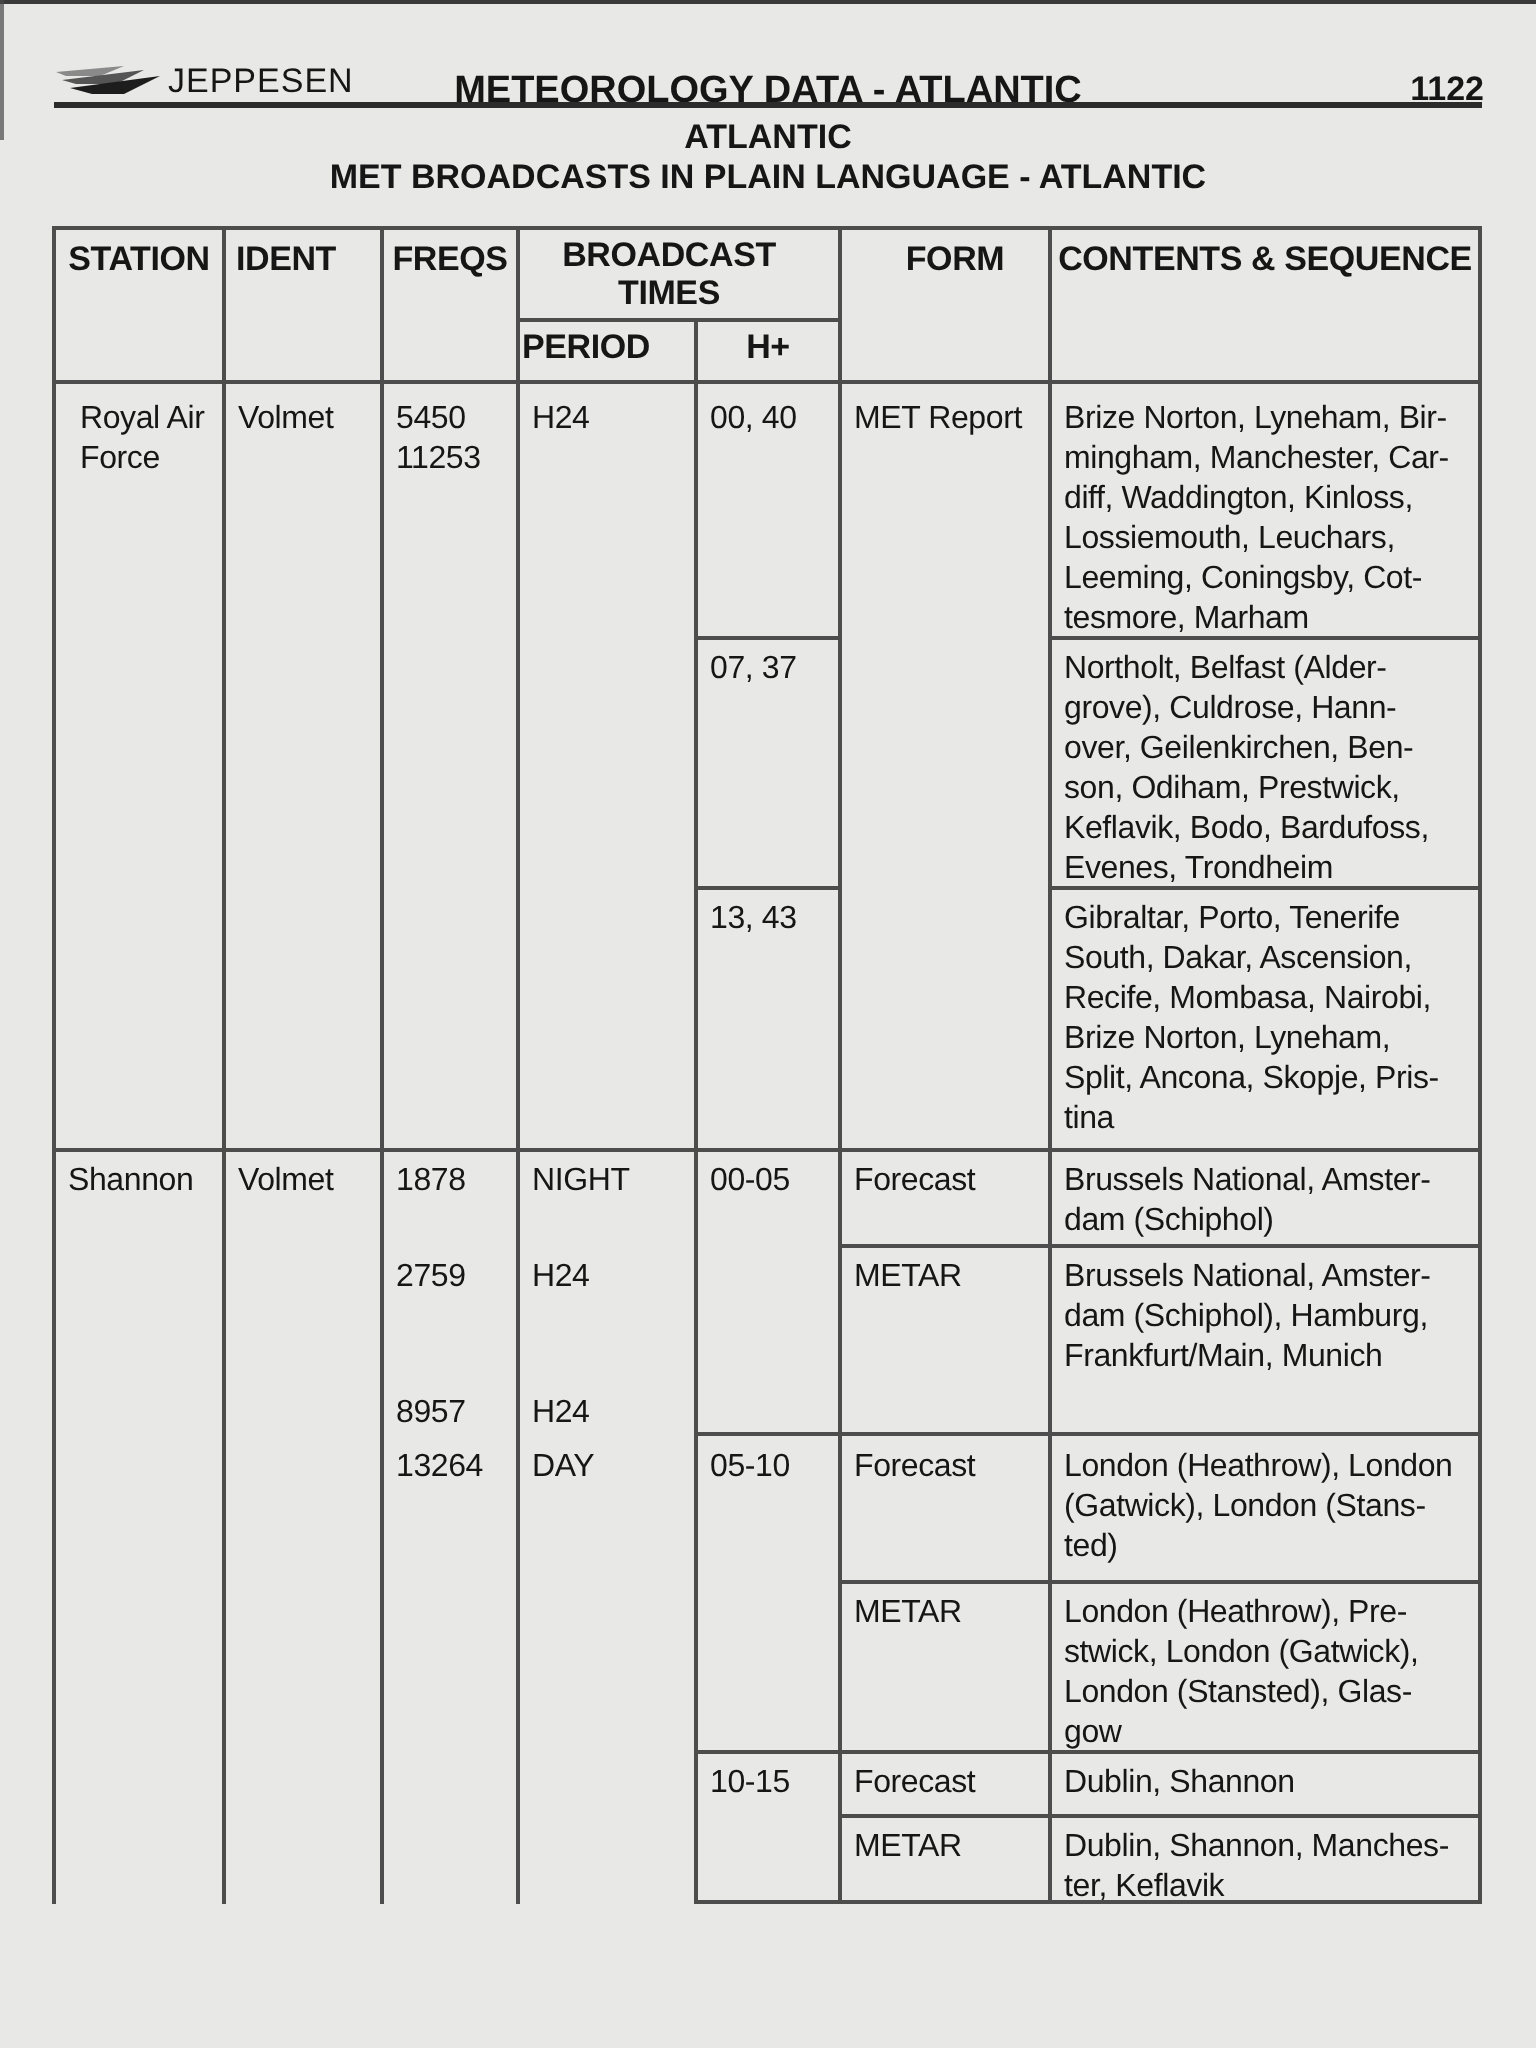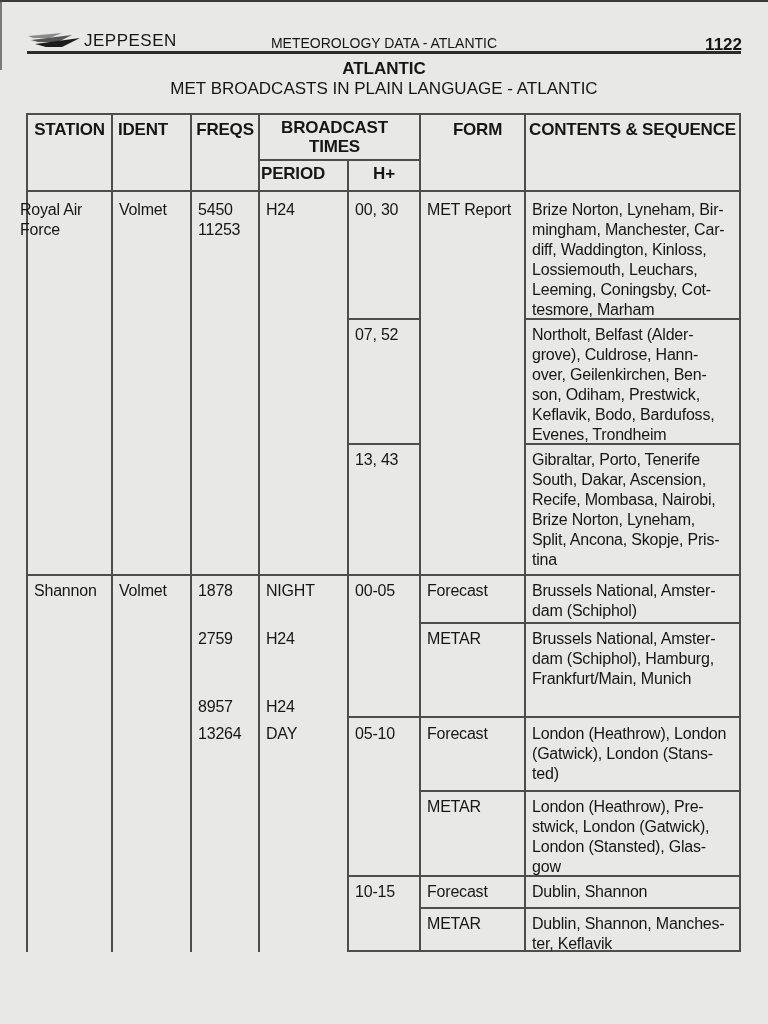--- a/index.html
+++ b/index.html
@@ -11,25 +11,25 @@
     color:#161616;
     overflow:hidden;
   }
   .abs { position:absolute; }
   
   .scan-top { left:0; top:0; width:768px; height:2px; background:#3a3a3a; }
   .scan-left { left:0; top:0; width:2px; height:70px; background:#4a4a4a; opacity:.7; }
   
   .brand { left:28px; top:31px; height:20px; display:flex; align-items:center; }
   .brand-text { font-size:17px; font-weight:normal; letter-spacing:.5px; margin-left:4px; }
-  .page-title { left:0; top:35px; width:768px; text-align:center; font-size:14px; font-weight:normal; }
+  .page-title { left:0; top:35px; width:768px; text-align:center; font-size:19px; font-weight:bold; }
   .page-number { left:600px; top:35px; width:142px; text-align:right; font-size:17px; font-weight:bold; }
   .rule { left:27px; top:51px; width:714px; height:3px; background:#2b2b2b; }
   .subtitle1 { left:0; top:59px; width:768px; text-align:center; font-size:17px; font-weight:bold; }
-  .subtitle2 { left:0; top:79px; width:768px; text-align:center; font-size:17px; font-weight:normal; }
+  .subtitle2 { left:0; top:79px; width:768px; text-align:center; font-size:17px; font-weight:bold; }
   
   .vl, .hl { position:absolute; background:#4d4d4d; }
   .vl { width:1.5px; }
   .hl { height:1.5px; }
   
   .hdr {
     position:absolute; font-size:17px; font-weight:bold; line-height:19px;
     text-align:center; white-space:pre-line; letter-spacing:-0.2px;
   }
   .txt {
@@ -85,35 +85,35 @@
   <div class="hdr" style="left:27px;top:120px;width:85px">STATION</div>
   <div class="hdr" style="left:112px;top:120px;width:62px">IDENT</div>
   <div class="hdr" style="left:191px;top:120px;width:68px">FREQS</div>
   <div class="hdr" style="left:259px;top:118px;width:151px">BROADCAST
 TIMES</div>
   <div class="hdr" style="left:259px;top:164px;width:68px">PERIOD</div>
   <div class="hdr" style="left:348px;top:164px;width:72px">H+</div>
   <div class="hdr" style="left:420px;top:120px;width:115px">FORM</div>
   <div class="hdr" style="left:525px;top:120px;width:215px">CONTENTS &amp; SEQUENCE</div>
 
-  <div class="txt" style="left:20px;top:200px">Royal Air
+  <div class="txt" style="left:40px;top:200px">Royal Air
 Force</div>
   <div class="txt" style="left:119px;top:200px">Volmet</div>
   <div class="txt" style="left:198px;top:200px">5450
 11253</div>
   <div class="txt" style="left:266px;top:200px">H24</div>
   <div class="txt" style="left:427px;top:200px">MET Report</div>
-  <div class="txt" style="left:355px;top:200px">00, 30</div>
+  <div class="txt" style="left:355px;top:200px">00, 40</div>
   <div class="txt" style="left:532px;top:200px">Brize Norton, Lyneham, Bir-
 mingham, Manchester, Car-
 diff, Waddington, Kinloss,
 Lossiemouth, Leuchars,
 Leeming, Coningsby, Cot-
 tesmore, Marham</div>
-  <div class="txt" style="left:355px;top:325px">07, 52</div>
+  <div class="txt" style="left:355px;top:325px">07, 37</div>
   <div class="txt" style="left:532px;top:325px">Northolt, Belfast (Alder-
 grove), Culdrose, Hann-
 over, Geilenkirchen, Ben-
 son, Odiham, Prestwick,
 Keflavik, Bodo, Bardufoss,
 Evenes, Trondheim</div>
   <div class="txt" style="left:355px;top:450px">13, 43</div>
   <div class="txt" style="left:532px;top:450px">Gibraltar, Porto, Tenerife
 South, Dakar, Ascension,
 Recife, Mombasa, Nairobi,

